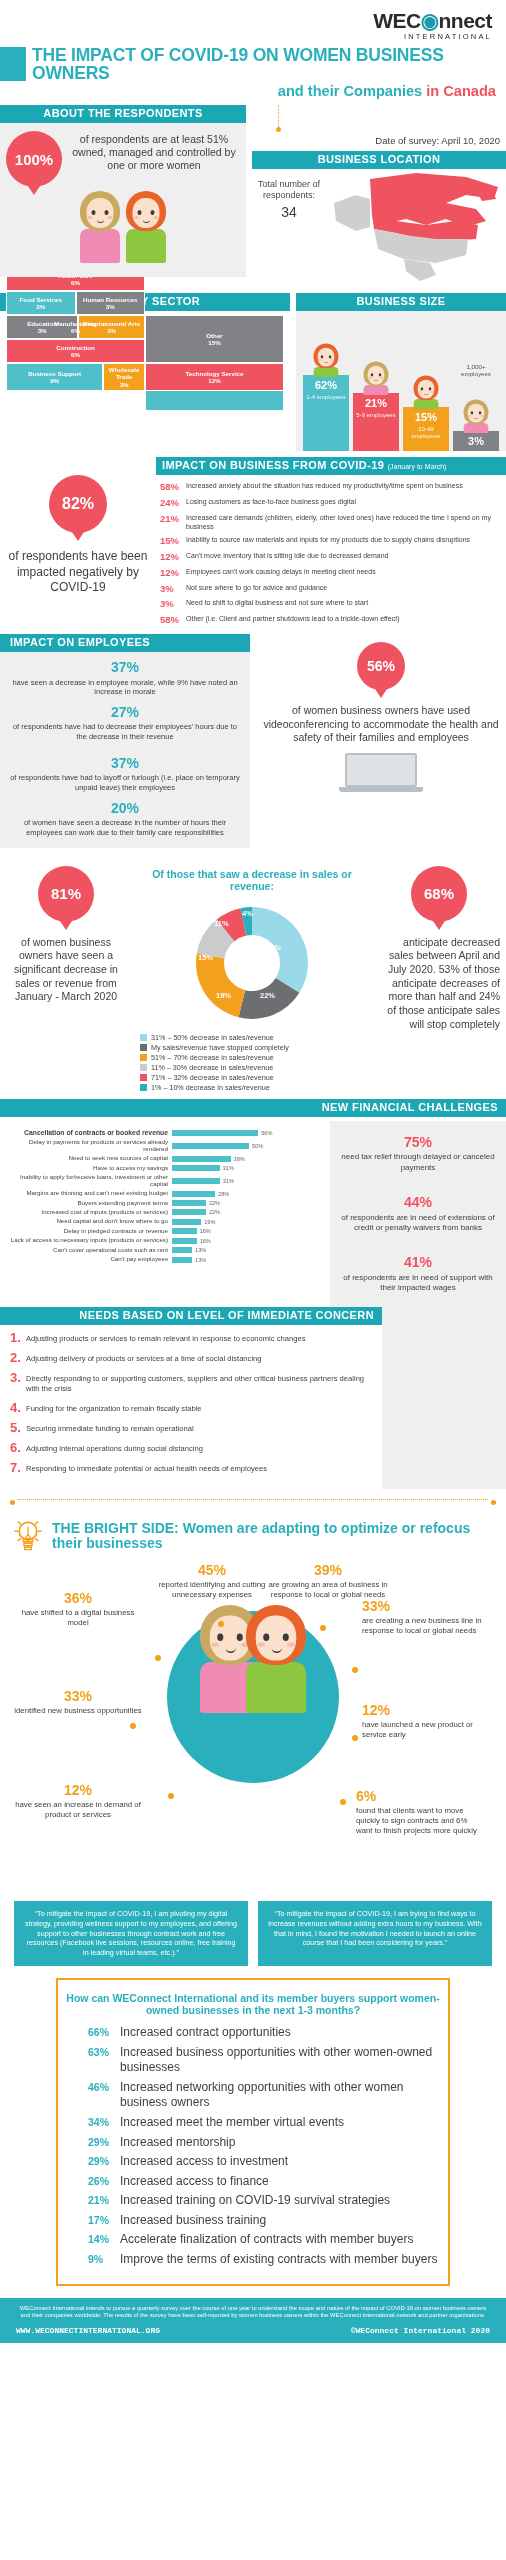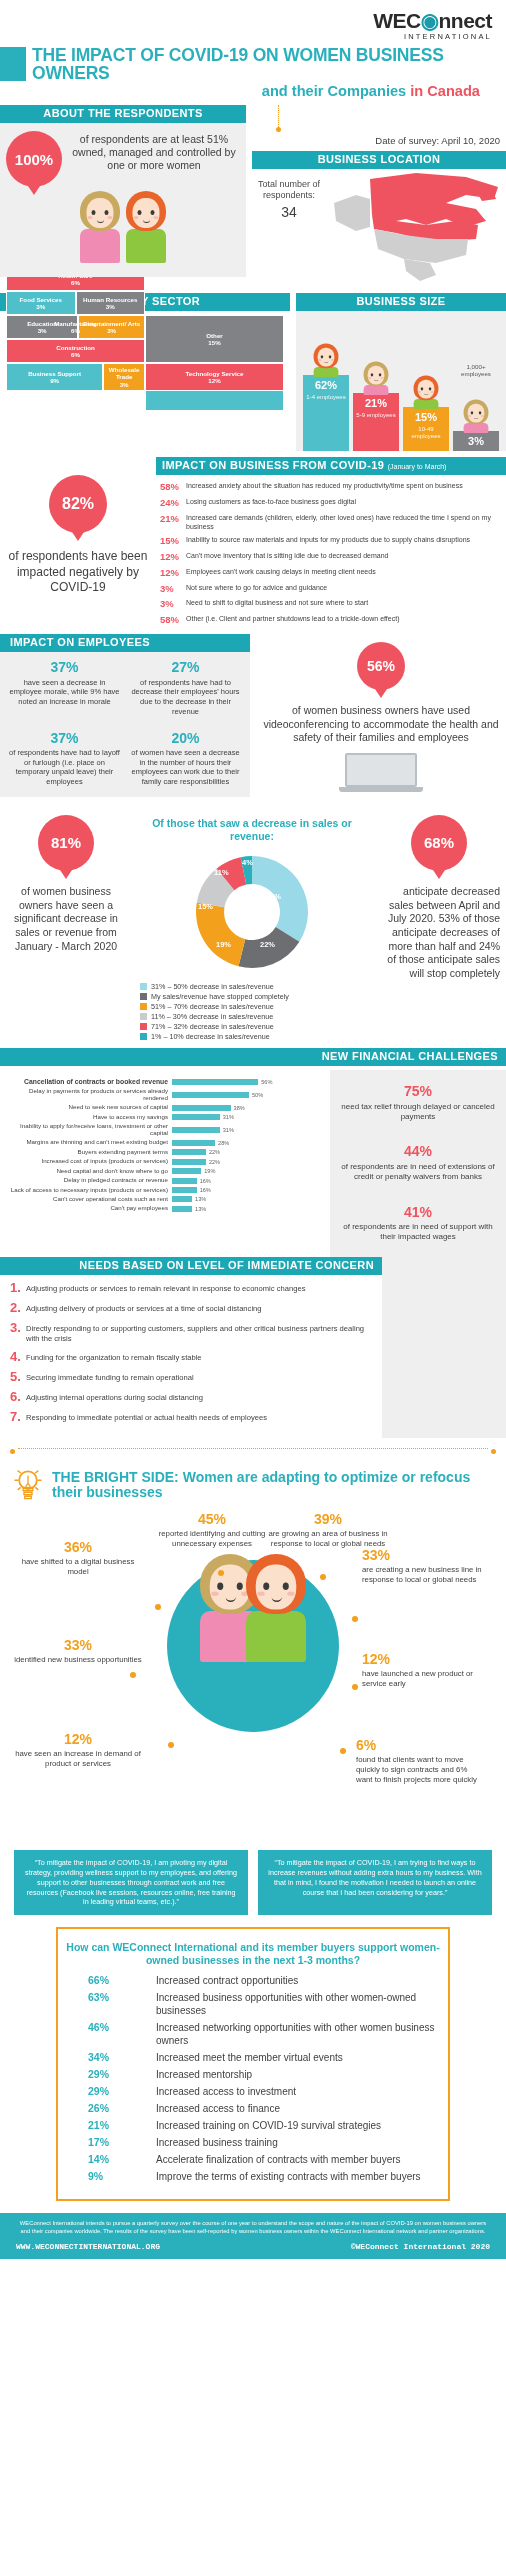--- a/index.html
+++ b/index.html
@@ -13,21 +13,21 @@
   .page { width: 506px; position: relative; overflow: hidden; }
 
   
   .logo-wrap { text-align: right; padding: 10px 14px 2px 0; }
   .logo-main { font-size: 21px; font-weight: bold; color: #2b2b2b; letter-spacing: -.5px; line-height: 1; }
   .logo-main .teal-o { color: #1b9aaa; }
   .logo-sub { font-size: 7.5px; letter-spacing: 2.2px; color: #2b2b2b; margin-top: 1px; }
 
   .title-row { display: flex; align-items: flex-start; margin-top: 4px; }
   .title-block-bar { width: 26px; height: 34px; background: #2ab0bc; flex: none; }
-  .title-text { padding-left: 6px; padding-right: 26px; flex: 1; }
+  .title-text { padding-left: 6px; padding-right: 10px; flex: 1; }
   .title-main { font-size: 17.5px; font-weight: bold; color: #2ab0bc; line-height: 1.02; letter-spacing: -.2px; }
   .title-sub { font-size: 14.6px; font-weight: bold; color: #2ab0bc; text-align: right; margin-top: 1px; line-height: 1.05; }
   .title-sub .red { color: #ef5360; }
 
   
   .banner {
     background: #1ba7b3; color: #fff; text-align: center;
     font-size: 11px; font-weight: bold; letter-spacing: .4px;
     padding: 3px 0 4px; line-height: 1;
   }
@@ -113,21 +113,21 @@
   .ib-right { flex: 1; }
   .stat-list { padding: 6px 6px 0 4px; }
   .stat-item { display: flex; margin-bottom: 4px; align-items: flex-start; }
   .stat-pct { width: 26px; flex: none; color: #ef5360; font-size: 9.5px; font-weight: bold; text-align: left; line-height: 1.25; }
   .stat-txt { font-size: 7px; line-height: 1.3; color: #3f3f3f; }
 
   
   .emp-wrap { display: flex; margin-top: 4px; }
   .emp-left { width: 250px; }
   .emp-body { background: #efefef; padding: 8px 8px 10px; }
-  .emp-grid { display: flex; gap: 8px; }
+  .emp-grid { display: flex; gap: 8px; flex-direction: column; }
   .emp-cell { flex: 1; text-align: center; }
   .emp-pct { font-size: 14px; font-weight: bold; color: #2ab0bc; line-height: 1.1; }
   .emp-txt { font-size: 7.5px; line-height: 1.3; margin-top: 2px; color: #3f3f3f; }
   .emp-right { flex: 1; text-align: center; padding: 8px 4px 0 10px; position: relative; }
   .pin-56 { width: 48px; height: 48px; font-size: 14px; margin: 0 auto; }
   .emp-right-copy { font-size: 10.5px; line-height: 1.28; margin-top: 14px; color: #3f3f3f; }
   .laptop { width: 84px; height: 44px; margin: 8px auto 0; position: relative; }
   .laptop-screen { width: 72px; height: 34px; background: #dfe3e6; border: 2px solid #b9c0c5; border-radius: 2px; margin: 0 auto; }
   .laptop-base { width: 84px; height: 5px; background: #b9c0c5; border-radius: 0 0 3px 3px; }
 
@@ -196,21 +196,21 @@
     line-height: 1.35; padding: 8px 9px; text-align: center;
   }
 
   
   .help-box { border: 2px solid #f3a01c; margin: 12px 56px 0; padding: 10px 8px 12px; }
   .help-title { font-size: 15.5px; font-weight: bold; color: #f3a01c; text-align: center; line-height: 1.1; }
   .help-sub { font-size: 10.5px; font-weight: bold; color: #2ab0bc; text-align: center; line-height: 1.2; margin-top: 2px; }
   .help-list { margin-top: 8px; padding-left: 22px; }
   .help-row { display: flex; align-items: baseline; margin-bottom: 4px; }
   .help-pct { width: 32px; flex: none; font-size: 10.5px; font-weight: bold; color: #2ab0bc; }
-  .help-txt { font-size: 10px; color: #3f3f3f; line-height: 1.3; margin-left: 36px; }
+  .help-txt { font-size: 12px; color: #3f3f3f; line-height: 1.3; }
 
   
   .footer { background: #2ab0bc; color: #fff; margin-top: 12px; padding: 7px 16px 4px; text-align: center; }
   .footer-note { font-size: 5.8px; line-height: 1.35; }
   .footer-bar { background: #2ab0bc; color: #fff; display: flex; justify-content: space-between; padding: 2px 16px 8px; font-size: 8px; font-weight: bold; font-family: Liberation Mono, monospace; }
 </style>
 </head>
 <body>
 
 <div class="page">

